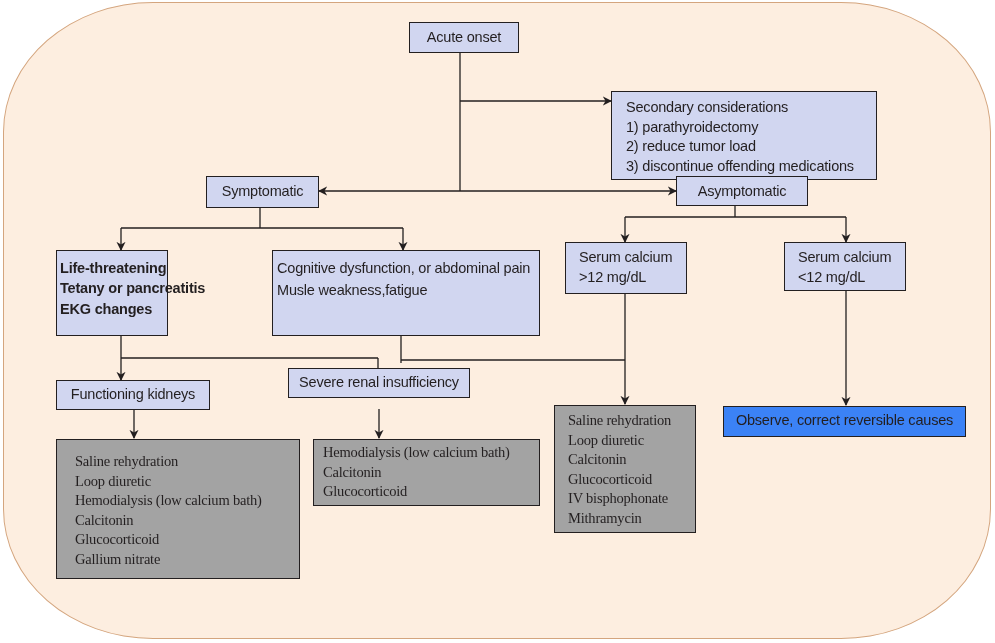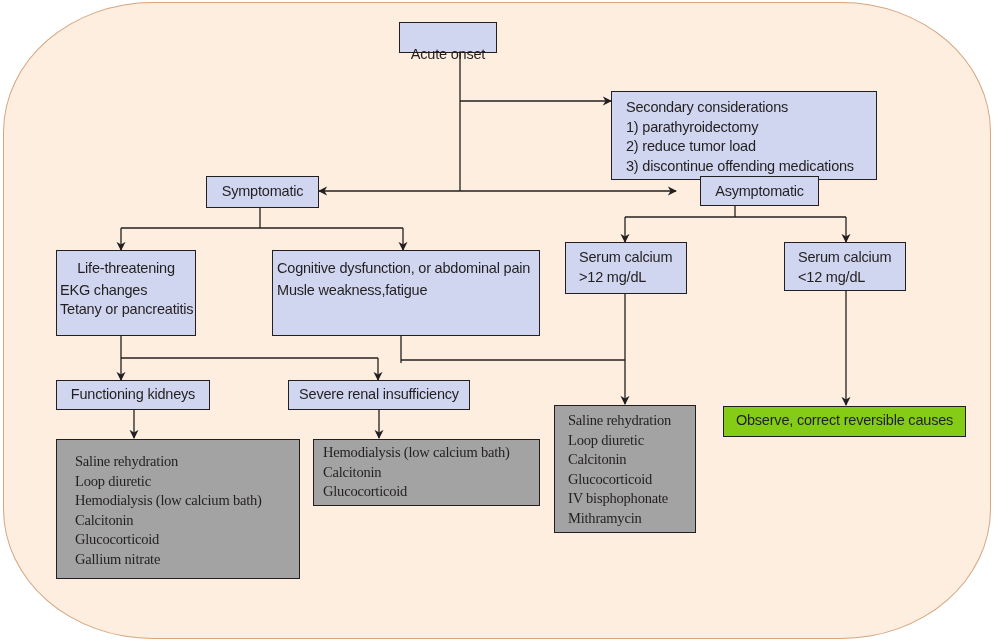--- a/index.html
+++ b/index.html
@@ -5,21 +5,21 @@
   html, body { margin:0; padding:0; background:#ffffff; }
   body { width:995px; height:643px; position:relative; overflow:hidden;
          font-family:"Liberation Sans", sans-serif; color:#231f20; }
   .panel { position:absolute; left:3px; top:2px; width:988px; height:637px;
            background:#fdeee0; border:1.5px solid #d4a57e; border-radius:150px 150px 150px 150px / 130px 130px 130px 130px; box-sizing:border-box; }
   svg.lines { position:absolute; left:0; top:0; }
   .box { position:absolute; border:1.3px solid #231f20; box-sizing:border-box;
          font-size:14.5px; line-height:19.5px; letter-spacing:-0.2px; }
   .blue { background:#d1d6f0; }
   .green { background:#a3a3a3;font-family:Liberation Serif, serif; }
-  .red { background:#84cc16; }
+  .red { background:#3b82f6; }
   .center { text-align:center; }
   .box div { white-space:nowrap; }
 </style>
 </head>
 <body>
 
 <div class="panel"></div>
 
 <svg class="lines" width="995" height="643">
   <defs>
@@ -53,43 +53,43 @@
     <line x1="401" y1="360" x2="625" y2="360"></line>
     <line x1="625" y1="293" x2="625" y2="404" marker-end="url(#ah)"></line>
 
     <line x1="134" y1="409" x2="134" y2="438" marker-end="url(#ah)"></line>
     <line x1="379" y1="409" x2="379" y2="438" marker-end="url(#ah)"></line>
 
     <line x1="846" y1="290" x2="846" y2="405" marker-end="url(#ah)"></line>
   </g>
 </svg>
 
-<div class="box blue center" style="left:399px;top:22px;width:98px;height:31px;padding-top:22px;">
+<div class="box blue center" style="left:409px;top:22px;width:110px;height:31px;padding-top:5px;">
   <div>Acute onset</div>
 </div>
 
 <div class="box blue" style="left:611px;top:58px;width:266px;height:89px;padding:6px 0 0 14px;margin-top:33px;">
   <div>Secondary considerations</div>
   <div>1) parathyroidectomy</div>
   <div>2) reduce tumor load</div>
   <div>3) discontinue offending medications</div>
 </div>
 
 <div class="box blue center" style="left:206px;top:176px;width:113px;height:32px;padding-top:5px;">
   <div>Symptomatic</div>
 </div>
 
-<div class="box blue center" style="left:700px;top:176px;width:119px;height:30px;padding-top:5px;">
+<div class="box blue center" style="left:676px;top:176px;width:132px;height:30px;padding-top:5px;">
   <div>Asymptomatic</div>
 </div>
 
-<div class="box blue" style="left:56px;top:250px;width:140px;height:86px;padding:8px 0 0 3px;">
+<div class="box blue" style="left:56px;top:250px;width:112px;height:86px;padding:8px 0 0 3px;font-weight:bold;">
   <div class="center" style="padding-right:3px;">Life-threatening</div>
+  <div>Tetany or pancreatitis</div>
   <div style="margin-top:2px;">EKG changes</div>
-  <div>Tetany or pancreatitis</div>
 </div>
 
 <div class="box blue" style="left:272px;top:250px;width:268px;height:86px;padding:8px 0 0 4px;">
   <div>Cognitive dysfunction, or abdominal pain</div>
   <div style="margin-top:2px;">Musle weakness,fatigue</div>
 </div>
 
 <div class="box blue" style="left:565px;top:242px;width:122px;height:52px;padding:5px 0 0 13px;">
   <div>Serum calcium</div>
   <div>&gt;12 mg/dL</div>
@@ -97,21 +97,21 @@
 
 <div class="box blue" style="left:784px;top:242px;width:122px;height:49px;padding:5px 0 0 13px;">
   <div>Serum calcium</div>
   <div>&lt;12 mg/dL</div>
 </div>
 
 <div class="box blue center" style="left:56px;top:380px;width:154px;height:30px;padding-top:4px;">
   <div>Functioning kidneys</div>
 </div>
 
-<div class="box blue center" style="left:288px;top:380px;width:182px;height:30px;padding-top:4px;">
+<div class="box blue center" style="left:288px;top:368px;width:182px;height:30px;padding-top:4px;">
   <div>Severe renal insufficiency</div>
 </div>
 
 <div class="box green" style="left:56px;top:439px;width:244px;height:140px;padding:12px 0 0 18px;">
   <div>Saline rehydration</div>
   <div>Loop diuretic</div>
   <div>Hemodialysis (low calcium bath)</div>
   <div>Calcitonin</div>
   <div>Glucocorticoid</div>
   <div>Gallium nitrate</div>

